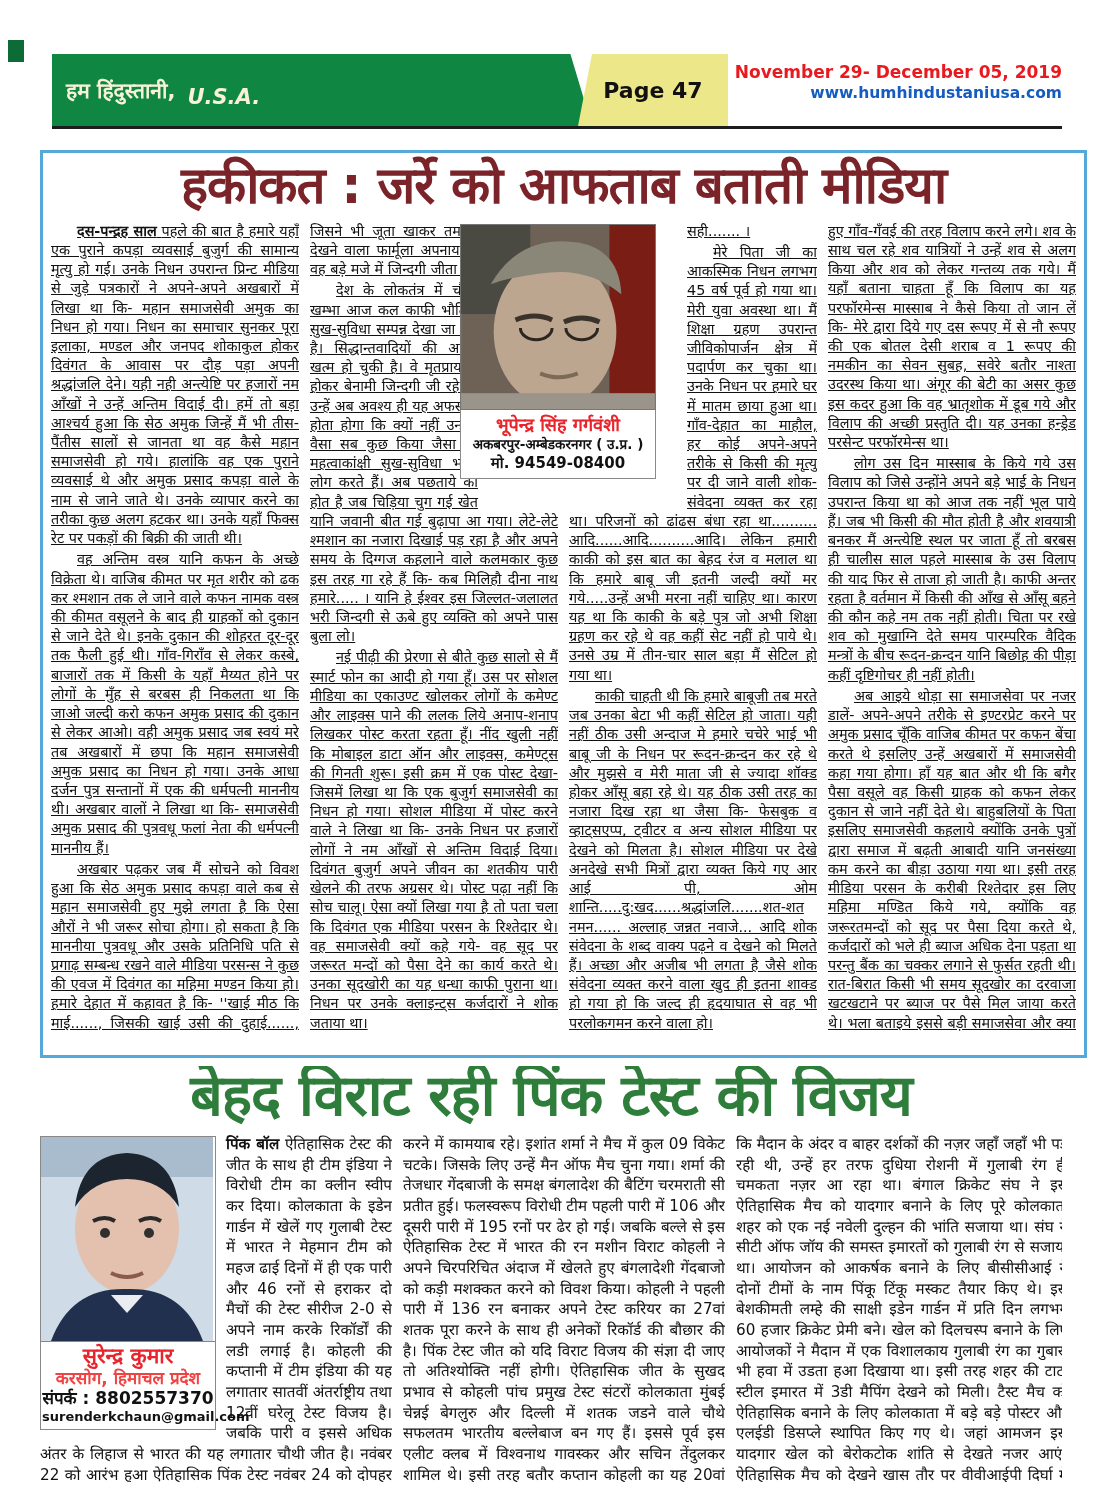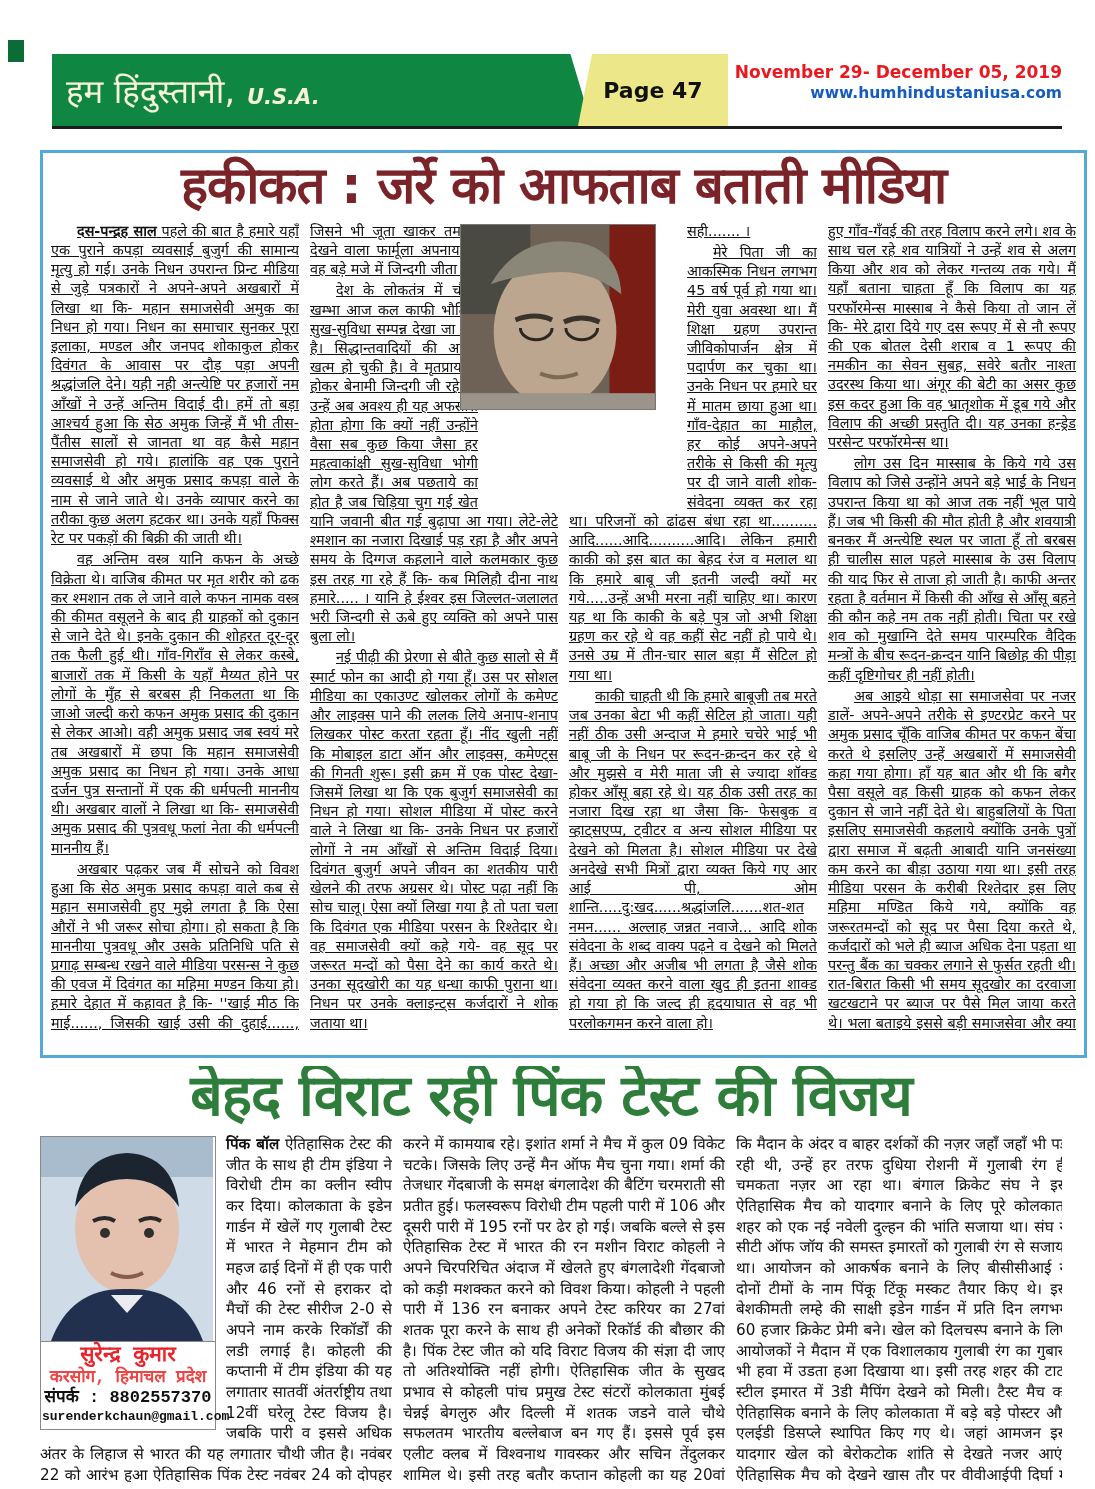--- a/index.html
+++ b/index.html
@@ -4,21 +4,21 @@
 <style>
   html,body{margin:0;padding:0;background:#e8e8e4;}
   .page{position:relative;width:1095px;height:1489px;background:#ffffff;margin:0 auto;
         overflow:hidden;font-family:"DejaVu Sans",sans-serif;color:#111;}
   
   .corner-mark{position:absolute;left:8px;top:40px;width:16px;height:22px;background:#0d6b35;}
   .header{position:absolute;left:38px;top:54px;width:1024px;}
   .masthead-row{position:relative;height:74px;}
   .banner{position:absolute;left:14px;top:0;width:540px;height:72px;background:#0f8742;
           clip-path:polygon(0 0,96% 0,100% 100%,0 100%);display:flex;align-items:center;padding-left:14px;box-sizing:border-box;}
-  .banner-title{color:#f7f2d8;font-weight:normal;font-size:33px;letter-spacing:0;text-align:right;}
+  .banner-title{color:#f7f2d8;font-weight:bold;font-size:21px;letter-spacing:0;text-align:right;}
   .banner-usa{color:#f7f2d8;font-weight:bold;font-style:italic;font-size:21px;margin-left:12px;margin-top:14px;}
   .pagebox{position:absolute;left:540px;top:0;width:150px;height:72px;background:#ece789;
            clip-path:polygon(14px 0,100% 0,100% 100%,0 100%);display:flex;align-items:center;justify-content:center;}
   .pagebox span{font-size:22px;font-weight:bold;color:#111;}
   .header-right{position:absolute;right:0;top:8px;text-align:right;}
   .hdr-date{color:#e8191f;font-weight:bold;font-size:17px;line-height:1.25;}
   .hdr-site{color:#155cc0;font-weight:bold;font-size:15.5px;line-height:1.3;}
   .header-rule{position:absolute;left:14px;top:72px;width:1010px;height:3px;background:#1c1c1c;}
   
   .article1{position:absolute;left:40px;top:150px;width:1047px;height:908px;
@@ -40,21 +40,21 @@
   .cap1 .ph{color:#111;font-weight:bold;font-size:15px;line-height:1.3;}
   
   .article2{position:absolute;left:40px;top:1066px;width:1022px;height:420px;overflow:hidden;}
   .a2-headline{margin:0;text-align:center;color:#2e7d3b;font-size:57px;font-weight:bold;
                white-space:nowrap;letter-spacing:-1px;line-height:1.05;}
   .a2-cols{display:flex;gap:11px;margin-top:8px;height:348px;overflow:hidden;}
   .a2c1{width:352px;flex:none;overflow:hidden;}
   .a2c2{width:322px;flex:none;overflow:hidden;}
   .a2c3{width:332px;flex:none;overflow:hidden;}
   .para2{margin:0 0 2px 0;text-align:justify;font-size:15.2px;line-height:1.36;text-indent:0;}
-  .author2{float:left;width:174px;margin:2px 10px 1px 0;border:1px solid #888;background:#fff;font-family:Liberation Mono, monospace;}
+  .author2{float:left;width:174px;margin:2px 10px 1px 0;border:1px solid #888;background:#fff;}
   .author2 .photo2{display:block;width:172px;height:204px;}
   .cap2{text-align:center;border-top:1px solid #888;padding:2px 1px 4px 1px;}
   .cap2 .nm{color:#e8242c;font-weight:bold;font-size:21px;line-height:1.15;}
   .cap2 .loc{color:#ef4444;font-weight:bold;font-size:17px;line-height:1.2;}
   .cap2 .ct{color:#111;font-weight:bold;font-size:17px;line-height:1.2;}
   .cap2 .em{color:#111;font-weight:bold;font-size:13px;line-height:1.25;}
 </style>
 </head>
 <body>
 
@@ -114,20 +114,25 @@
           <rect width="196" height="186" fill="#6e6257"></rect>
           <rect x="150" width="46" height="186" fill="#7a1d14"></rect>
           <rect width="70" height="90" fill="#4a4a42"></rect>
           <ellipse cx="95" cy="108" rx="62" ry="76" fill="#bda68f"></ellipse>
           <path d="M30 60 Q60 8 120 18 Q160 26 162 70 Q130 44 90 48 Q50 52 30 60 Z" fill="#8a8678"></path>
           <path d="M55 96 Q75 88 92 96 M104 98 Q122 90 140 98" stroke="#3a332c" stroke-width="5" fill="none"></path>
           <path d="M60 104 a16 12 0 1 0 32 0 M106 104 a16 12 0 1 0 32 0" stroke="#2c2620" stroke-width="3" fill="none"></path>
           <path d="M80 150 Q98 158 118 150" stroke="#7d6a56" stroke-width="4" fill="none"></path>
           <rect y="170" width="196" height="16" fill="#9a948a"></rect>
         </svg>
+        <figcaption class="cap1">
+          <div class="nm">भूपेन्द्र सिंह गर्गवंशी</div>
+          <div class="loc">अकबरपुर-अम्बेडकरनगर ( उ.प्र. )</div>
+          <div class="ph">मो. 94549-08400</div>
+        </figcaption>
       </figure>
     </div>
   </section>
 
   <section class="article2">
     <h2 class="a2-headline">बेहद विराट रही पिंक टेस्ट की विजय</h2>
     <div class="a2-cols">
       <div class="a2c1">
         <figure class="author2">
           <svg class="photo2" viewBox="0 0 172 204" xmlns="http://www.w3.org/2000/svg">

